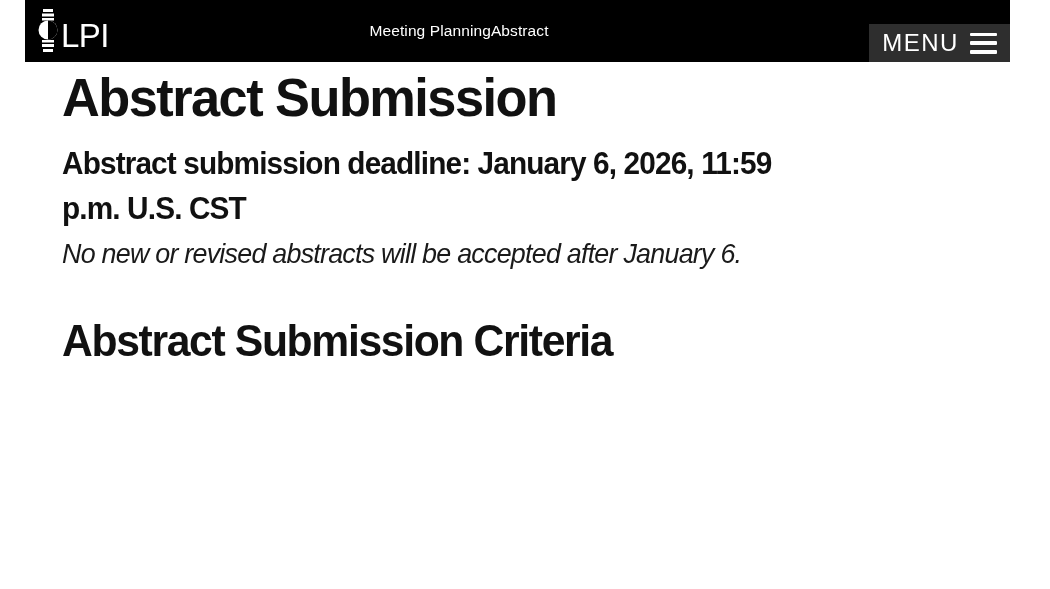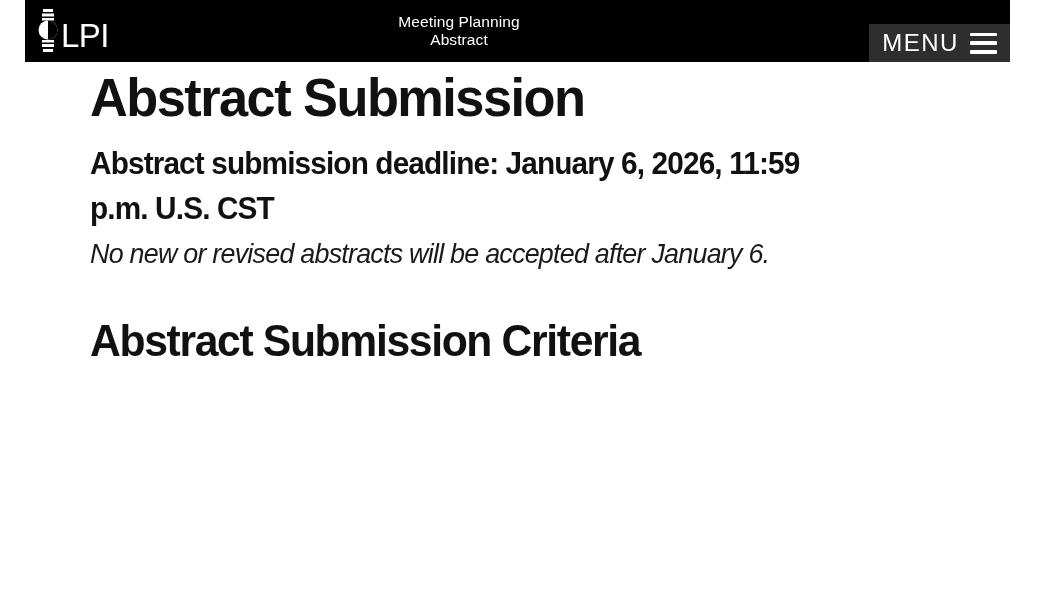--- a/index.html
+++ b/index.html
@@ -53,21 +53,21 @@
     font-weight: 400;
     letter-spacing: -0.5px;
     line-height: 1;
     margin-left: -2px;
     margin-top: 8px;
   }
 
   .header-title {
     flex: 1 1 auto;
     display: flex;
-    flex-direction: column;
+    flex-direction: row;
     align-items: center;
     justify-content: center;
     color: #ffffff;
     font-family: "Liberation Sans", sans-serif;
     font-size: 15.5px;
     font-weight: 400;
     line-height: 1.15;
     letter-spacing: 0.1px;
     text-align: center;
     margin-left: -60px;
@@ -108,21 +108,21 @@
     background: #ffffff;
     border-radius: 1px;
   }
 
   
   .content {
     position: absolute;
     left: 0;
     top: 62px;
     width: 876px;
-    padding-left: 90px;
+    padding-left: 62px;
     padding-right: 30px;
   }
 
   .h1-title {
     font-family: "Liberation Sans", sans-serif;
     font-size: 54px;
     font-weight: 700;
     color: #111111;
     letter-spacing: -1.6px;
     line-height: 1.08;

